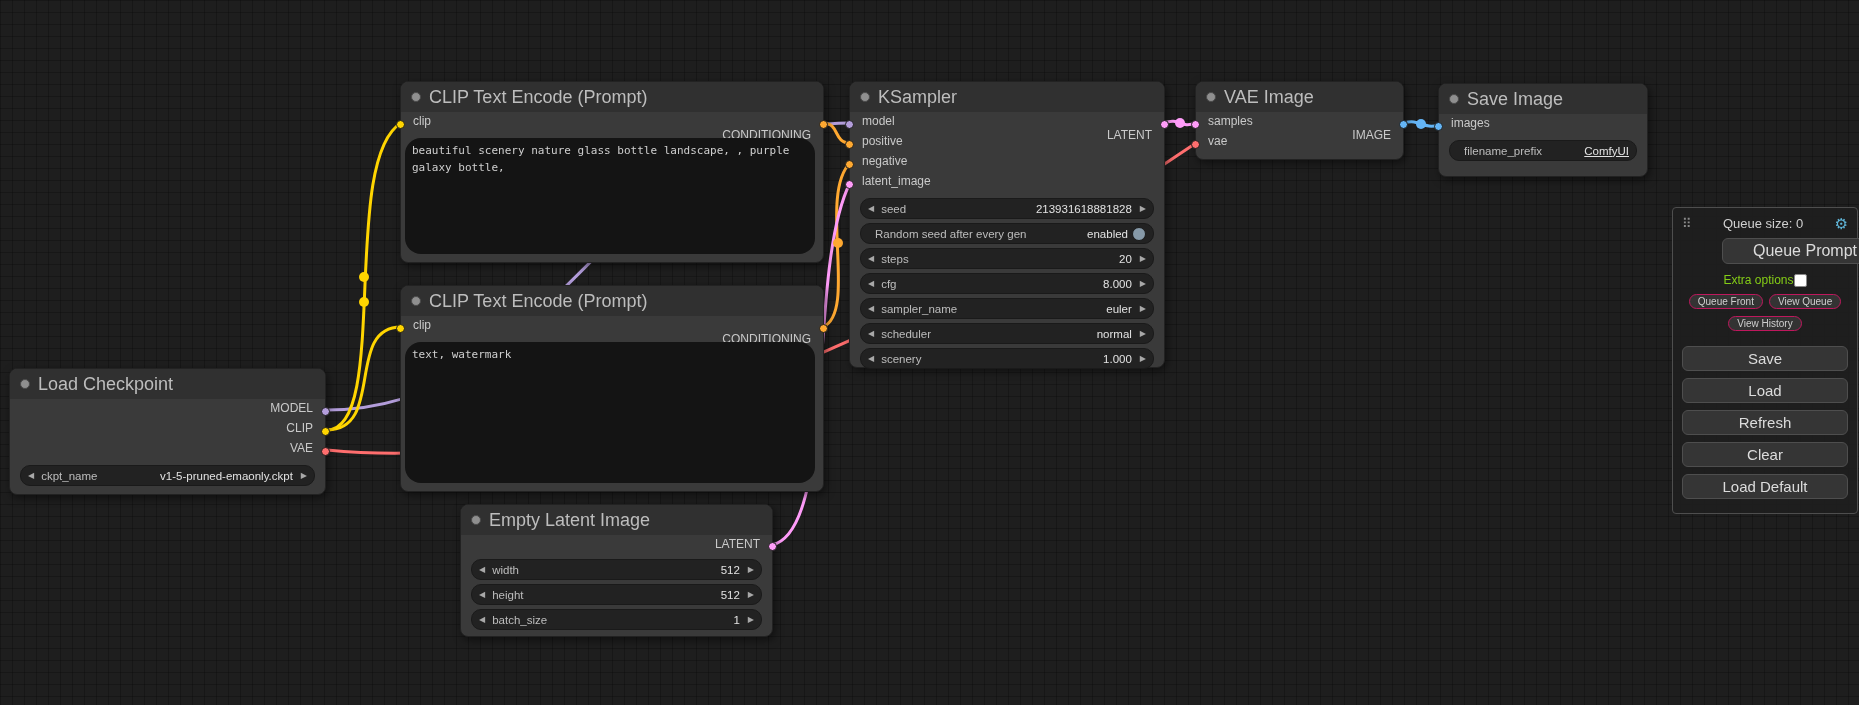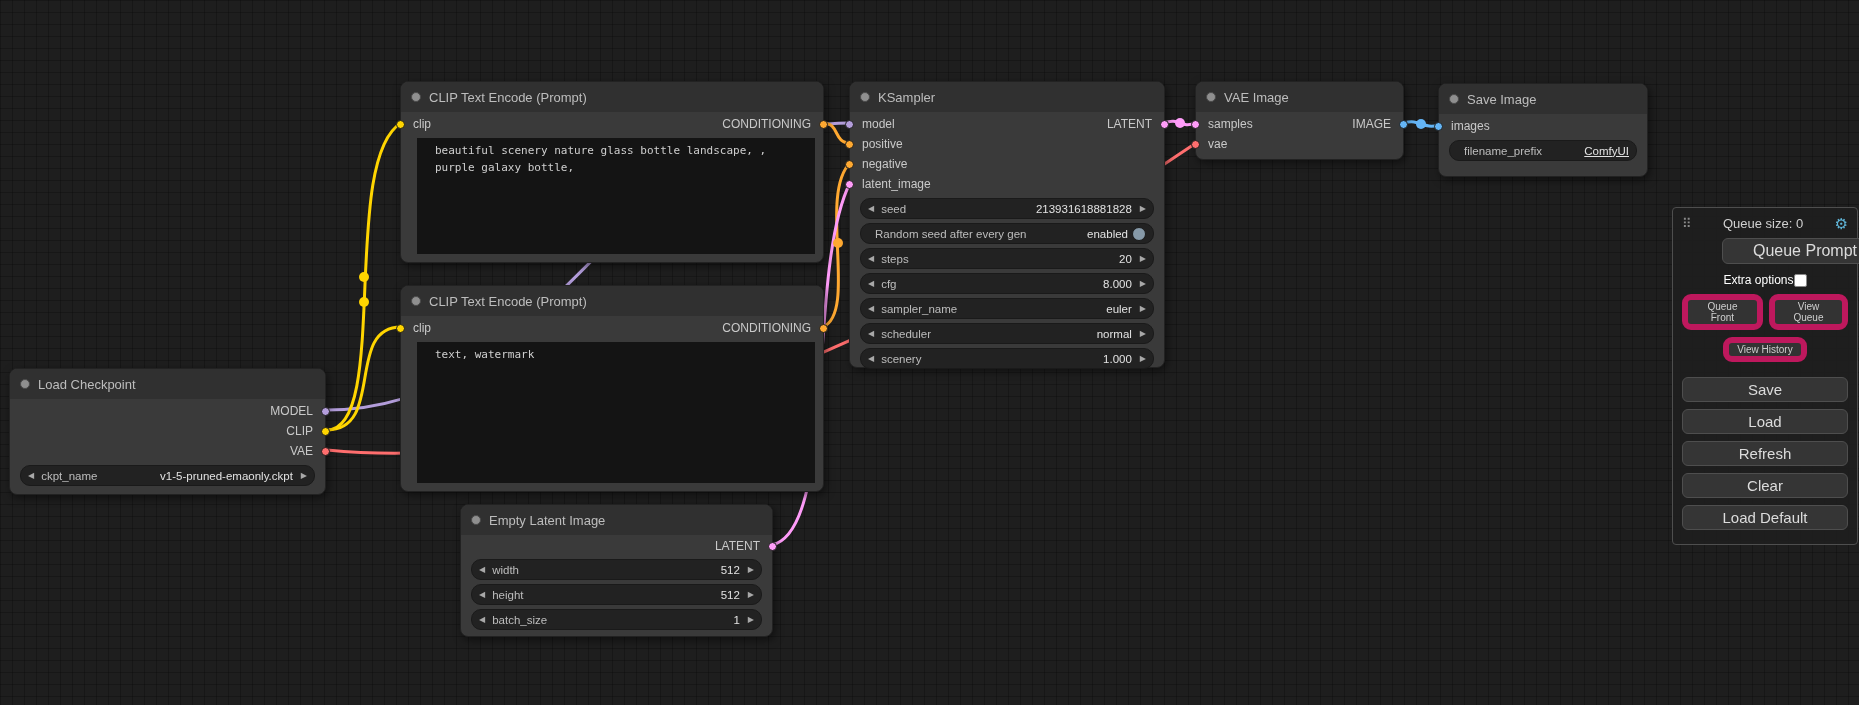--- a/index.html
+++ b/index.html
@@ -10,63 +10,63 @@
     background-image:
       linear-gradient(rgba(0,0,0,0.22) 1px, transparent 1px),
       linear-gradient(90deg, rgba(0,0,0,0.22) 1px, transparent 1px);
     background-size:12px 12px;}
   svg.wires{position:absolute;inset:0;z-index:1;}
   svg.wires path{fill:none;stroke-width:3;stroke-linecap:round;}
 
   .node{position:absolute;z-index:2;background:#3a3a3a;border:1px solid #222;
         border-radius:8px;box-shadow:2px 3px 8px rgba(0,0,0,.5);box-sizing:border-box;}
   .node-title{height:30px;display:flex;align-items:center;gap:8px;padding:0 10px;
-        background:#303030;border-radius:7px 7px 0 0;color:#bdbdbd;font-size:13px;}
+        background:#303030;border-radius:7px 7px 0 0;color:#bdbdbd;font-size:18px;}
   .collapse-dot{width:8px;height:8px;border-radius:50%;background:#8f8f8f;
         border:1px solid #4a4a4a;flex:0 0 auto;}
-  .row{position:relative;height:20px;display:flex;align-items:center;
-        padding:0 12px;color:#c9c9c9;font-size:12px;}
+  .row{position:relative;height:20px;display:flex;align-items:flex-start;
+        padding:0 12px;color:#c9c9c9;font-size:12px;flex-direction:column;}
   .port-dot{position:absolute;top:50%;width:9px;height:9px;margin-top:-4.5px;
         border-radius:50%;border:1px solid #1c1c1c;box-sizing:border-box;}
   .port-dot.in{left:-5px;}
   .port-dot.out{right:-5px;}
   .out-label{margin-left:auto;}
 
   .widget{height:19px;background:#222;border:1px solid #1a1a1a;border-radius:10px;
         margin:4px 10px 0 10px;display:flex;align-items:center;padding:0 7px;
         font-size:11.5px;color:#bdbdbd;position:relative;}
   .widget .arr{font-size:8px;color:#a8a8a8;line-height:1;flex:0 0 auto;}
   .widget .wname{margin-left:7px;flex:0 0 auto;}
   .widget .wval{flex:1;text-align:right;color:#e2e2e2;margin-right:8px;
         white-space:nowrap;overflow:hidden;}
   .widget.noarrows .wname{margin-left:7px;}
   .widget.noarrows .wval{margin-right:4px;}
   .toggle-dot{width:12px;height:12px;border-radius:50%;border:1px solid #1a1a1a;flex:0 0 auto;}
 
-  .prompt{position:absolute;left:16px;right:8px;background:#141414;border-radius:0;
+  .prompt{position:absolute;left:4px;right:8px;background:#141414;border-radius:16px;
         color:#cfcfcf;font-family:"DejaVu Sans Mono",monospace;font-size:11px;
-        line-height:1.5;padding:5px 18px;white-space:pre-wrap;box-sizing:border-box;
+        line-height:1.5;padding:5px 7px;white-space:pre-wrap;box-sizing:border-box;
         overflow:hidden;}
 
   .menu{position:absolute;left:1672px;top:207px;width:186px;z-index:3;
         background:rgba(30,30,30,0.92);border:1px solid #4e4e4e;border-radius:4px;
         padding:8px 9px 14px 9px;box-sizing:border-box;color:#d8d8d8;}
   .menu-header{display:flex;align-items:center;font-size:13px;margin-bottom:6px;}
   .drag-handle{color:#8a8a8a;font-size:13px;cursor:move;}
   .queue-size{flex:1;text-align:center;color:#d0d0d0;}
   .gear{font-size:15px;line-height:1;cursor:pointer;}
   .big-btn{display:block;width:100%;background:#353535;border:1px solid #4e4e4e;
         border-radius:6px;color:#dcdcdc;font-size:15px;padding:3px 0;margin:7px 0 0 0;
         text-align:center;cursor:pointer;font-family:"Liberation Sans",sans-serif;}
   .extra-row{display:flex;align-items:center;justify-content:center;
-        font-size:12px;margin-top:9px;color:#ffffff;text-align:center;}
+        font-size:12px;margin-top:9px;color:#84cc16;text-align:center;}
   .checkbox{width:11px;height:11px;background:#ffffff;border-radius:2px;
         border:1px solid #888;}
   .pill-row{display:flex;justify-content:center;gap:6px;margin-top:7px;}
-  .pill-btn{background:#333;border:6px solid #be185d;border-radius:9px;color:#cfcfcf;
+  .pill-btn{background:#333;border:1px solid #be185d;border-radius:9px;color:#cfcfcf;
         font-size:10px;padding:1px 8px;cursor:pointer;font-family:"Liberation Sans",sans-serif;}
   .btn-group-gap{height:8px;}
 </style>
 </head>
 <body>
 
 <div id="canvas">
 
   <svg class="wires" width="1859" height="705">
     <path d="M 327 410 C 560 410, 610 123, 850 123" stroke="#B39DDB"></path>

